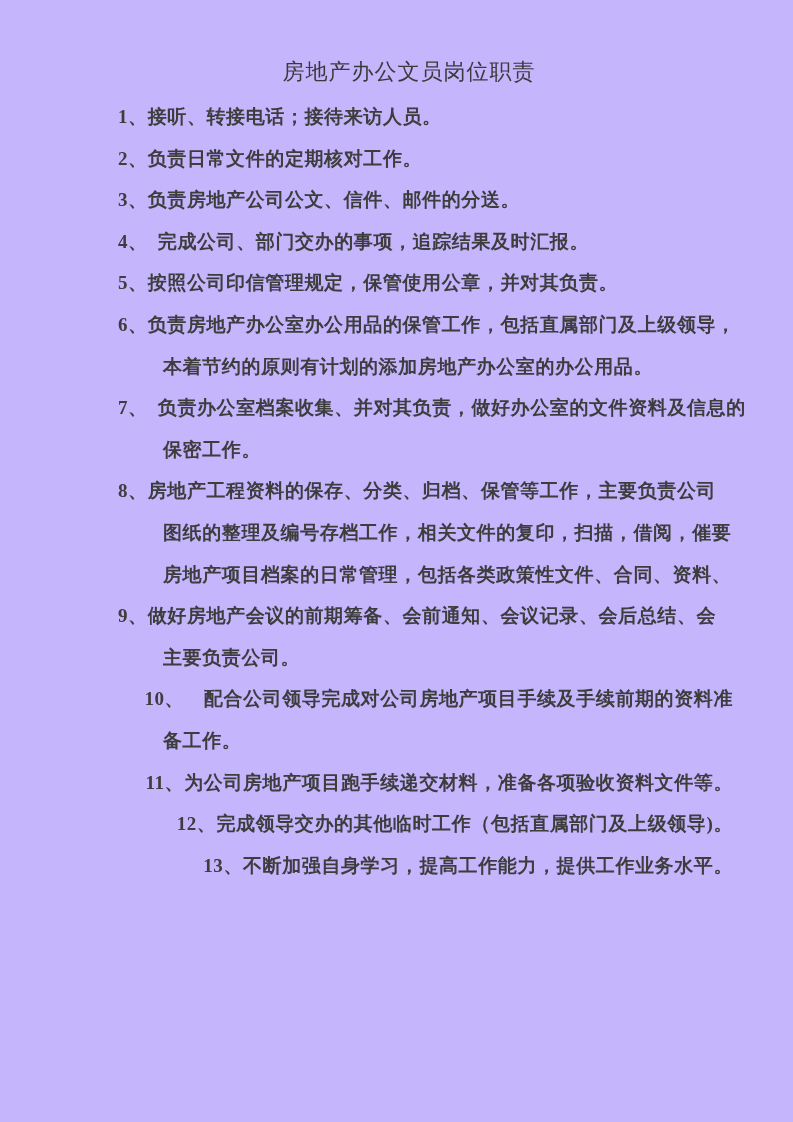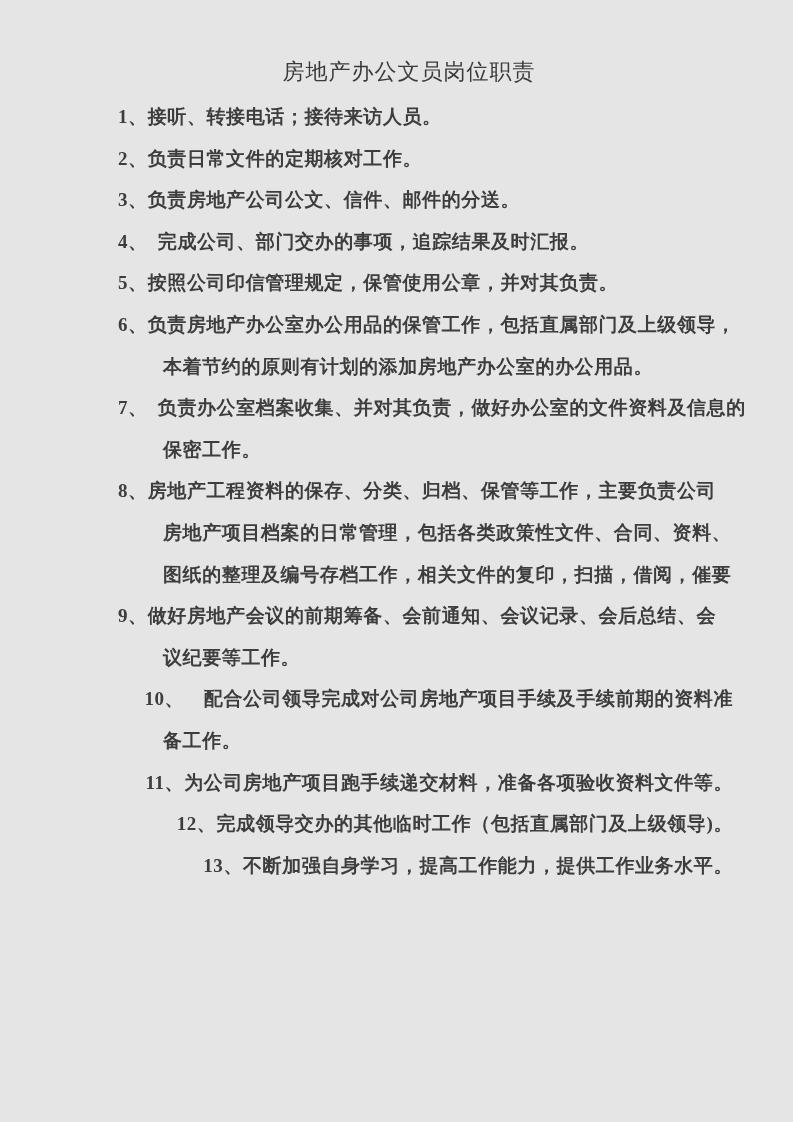--- a/index.html
+++ b/index.html
@@ -4,21 +4,21 @@
 <style>
   html, body {
     margin: 0;
     padding: 0;
     background: #ffffff;
   }
   .page {
     position: relative;
     width: 793px;
     height: 1122px;
-    background: #e5e5e5;
+    background: #c4b5fd;
     overflow: hidden;
     font-family: "Liberation Serif", serif;
     color: #3d3d3d;
   }
   .title {
     margin: 0 93px 0 118px;
     padding-top: 58px;
     text-align: center;
     font-size: 22px;
     line-height: 28px;
@@ -87,27 +87,27 @@
       <span class="ln cont">本着节约的原则有计划的添加房地产办公室的办公用品。</span>
     </p>
 
     <p class="item">
       <span class="ln first"><span class="num">7、 </span><span class="txt">负责办公室档案收集、并对其负责，做好办公室的文件资料及信息的</span></span>
       <span class="ln cont">保密工作。</span>
     </p>
 
     <p class="item">
       <span class="ln first"><span class="num">8、</span><span class="txt">房地产工程资料的保存、分类、归档、保管等工作，主要负责公司</span></span>
+      <span class="ln cont">图纸的整理及编号存档工作，相关文件的复印，扫描，借阅，催要</span>
       <span class="ln cont">房地产项目档案的日常管理，包括各类政策性文件、合同、资料、</span>
-      <span class="ln cont">图纸的整理及编号存档工作，相关文件的复印，扫描，借阅，催要</span>
     </p>
 
     <p class="item">
       <span class="ln first"><span class="num">9、</span><span class="txt">做好房地产会议的前期筹备、会前通知、会议记录、会后总结、会</span></span>
-      <span class="ln cont">议纪要等工作。</span>
+      <span class="ln cont">主要负责公司。</span>
     </p>
 
     <p class="item two-digit">
       <span class="ln first"><span class="num">10、　</span><span class="txt">配合公司领导完成对公司房地产项目手续及手续前期的资料准</span></span>
       <span class="ln cont">备工作。</span>
     </p>
 
     <p class="item two-digit">
       <span class="ln first"><span class="num">11、</span><span class="txt">为公司房地产项目跑手续递交材料，准备各项验收资料文件等。</span></span>
     </p>

